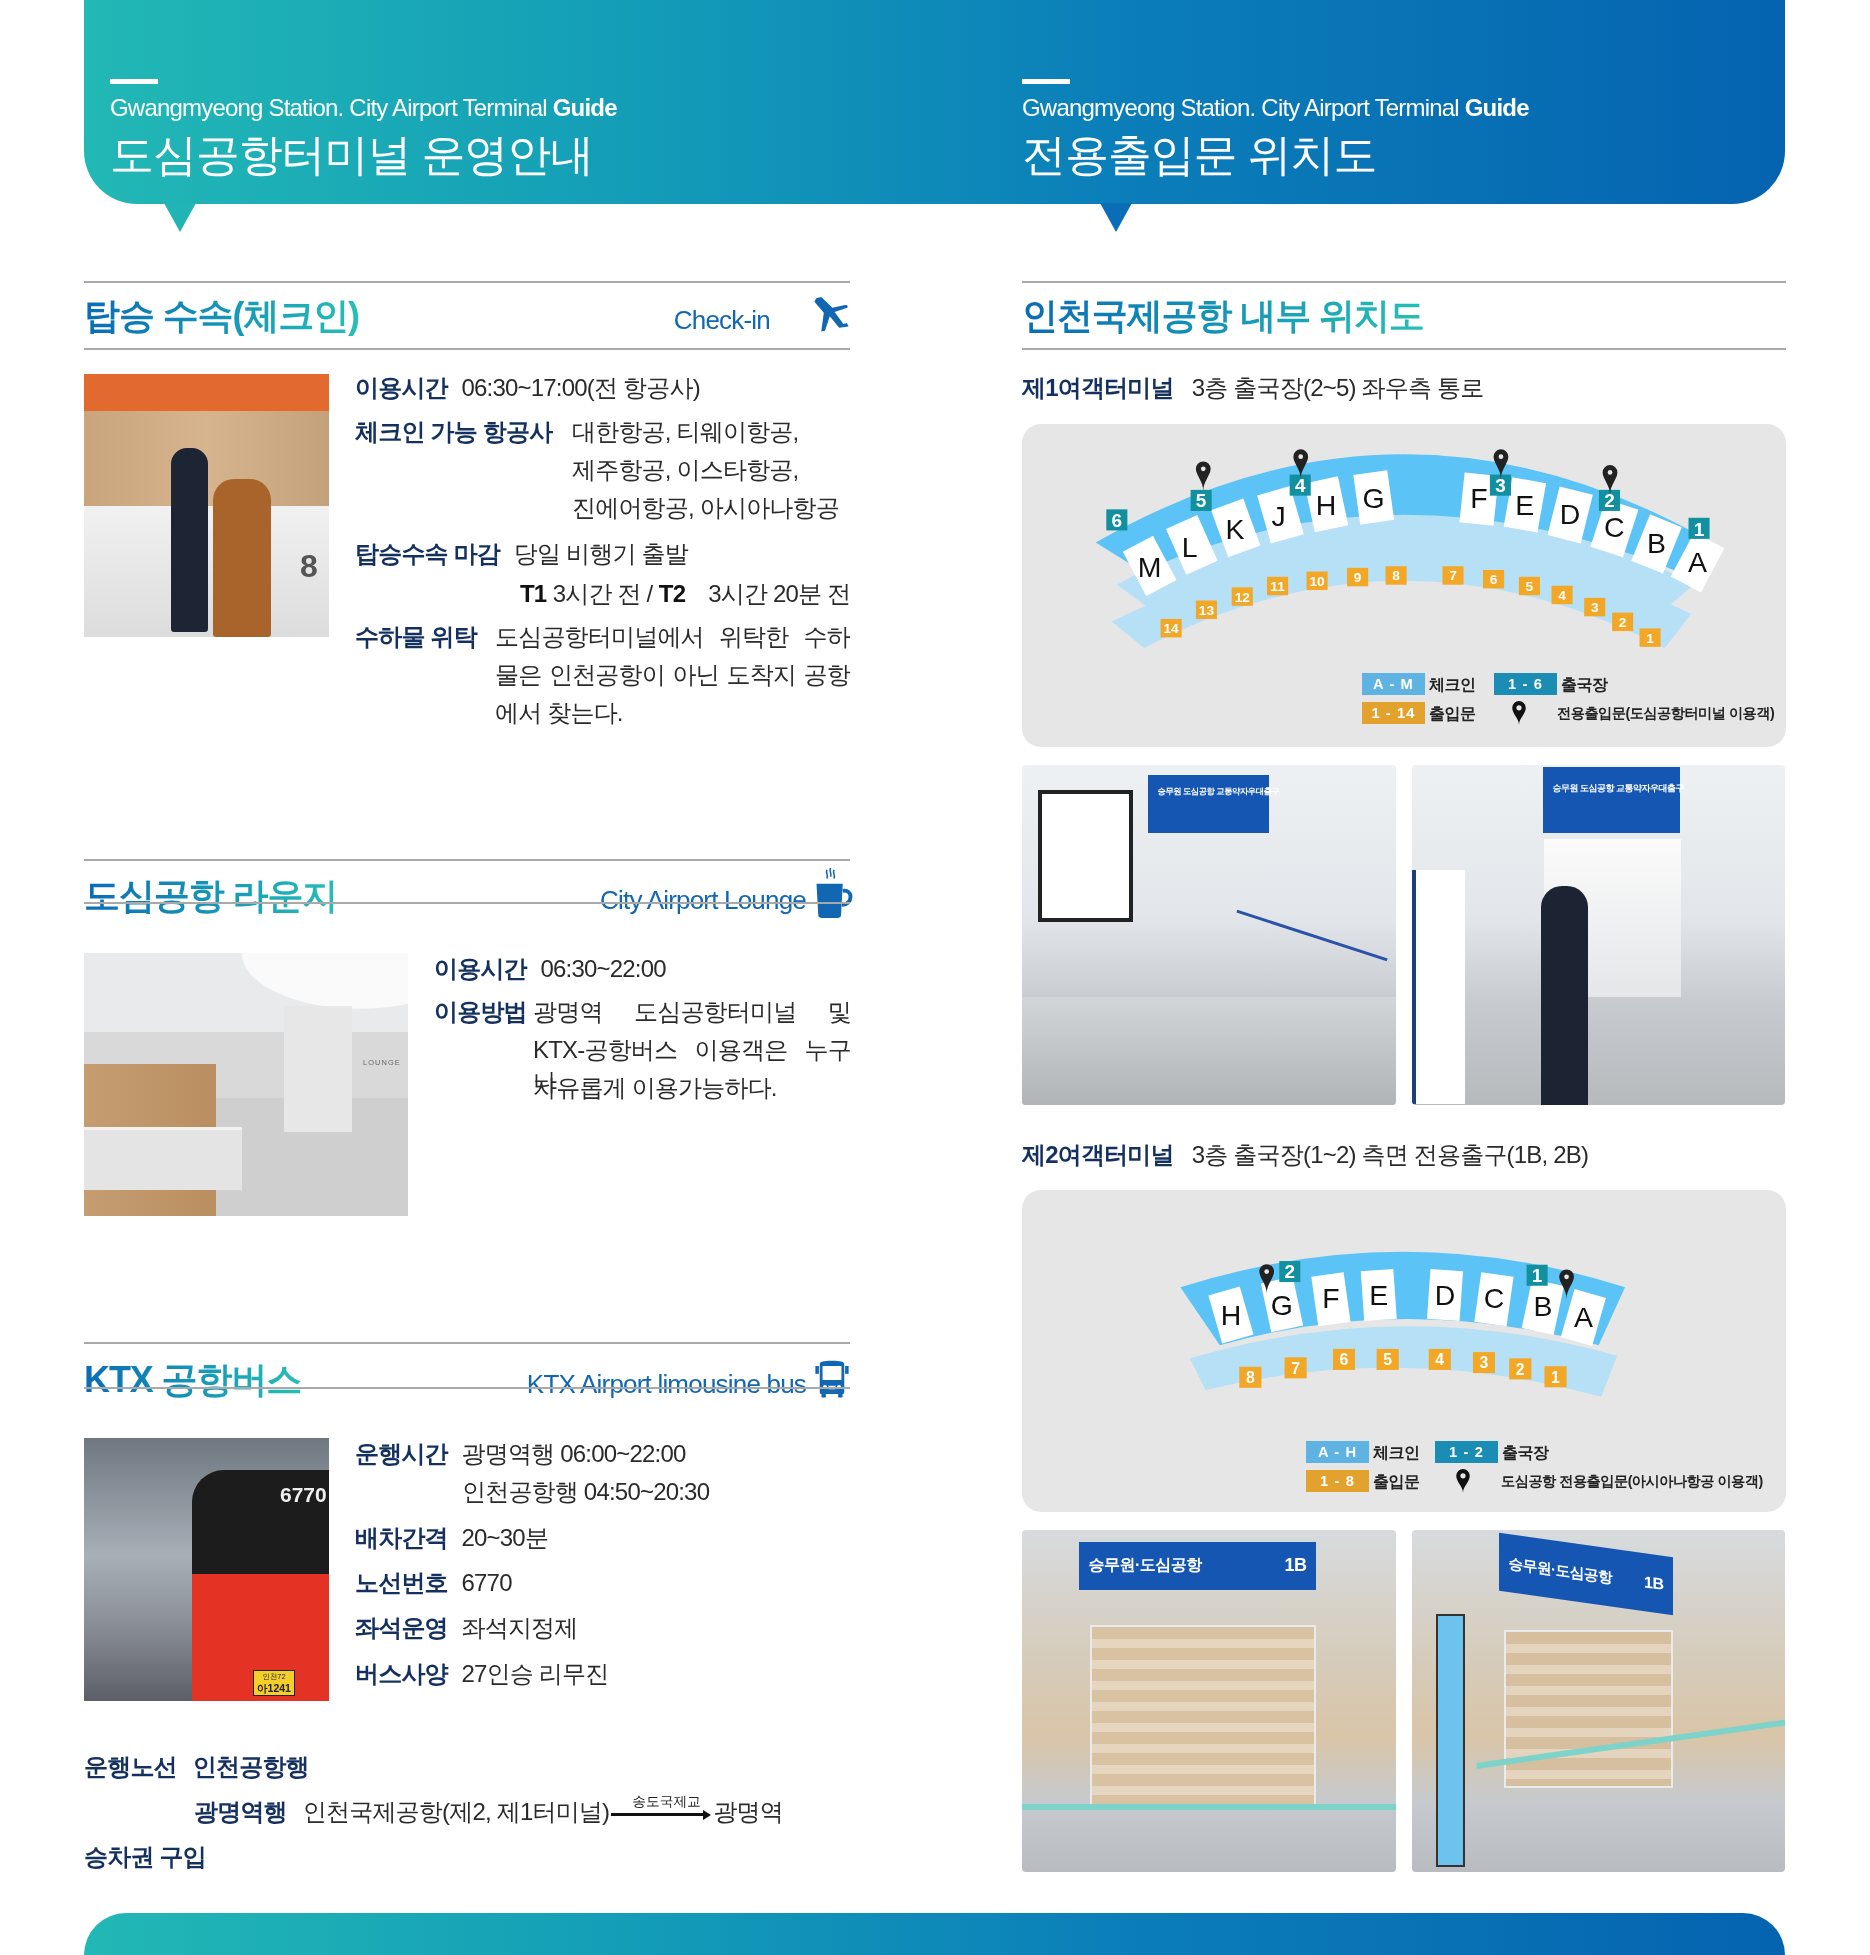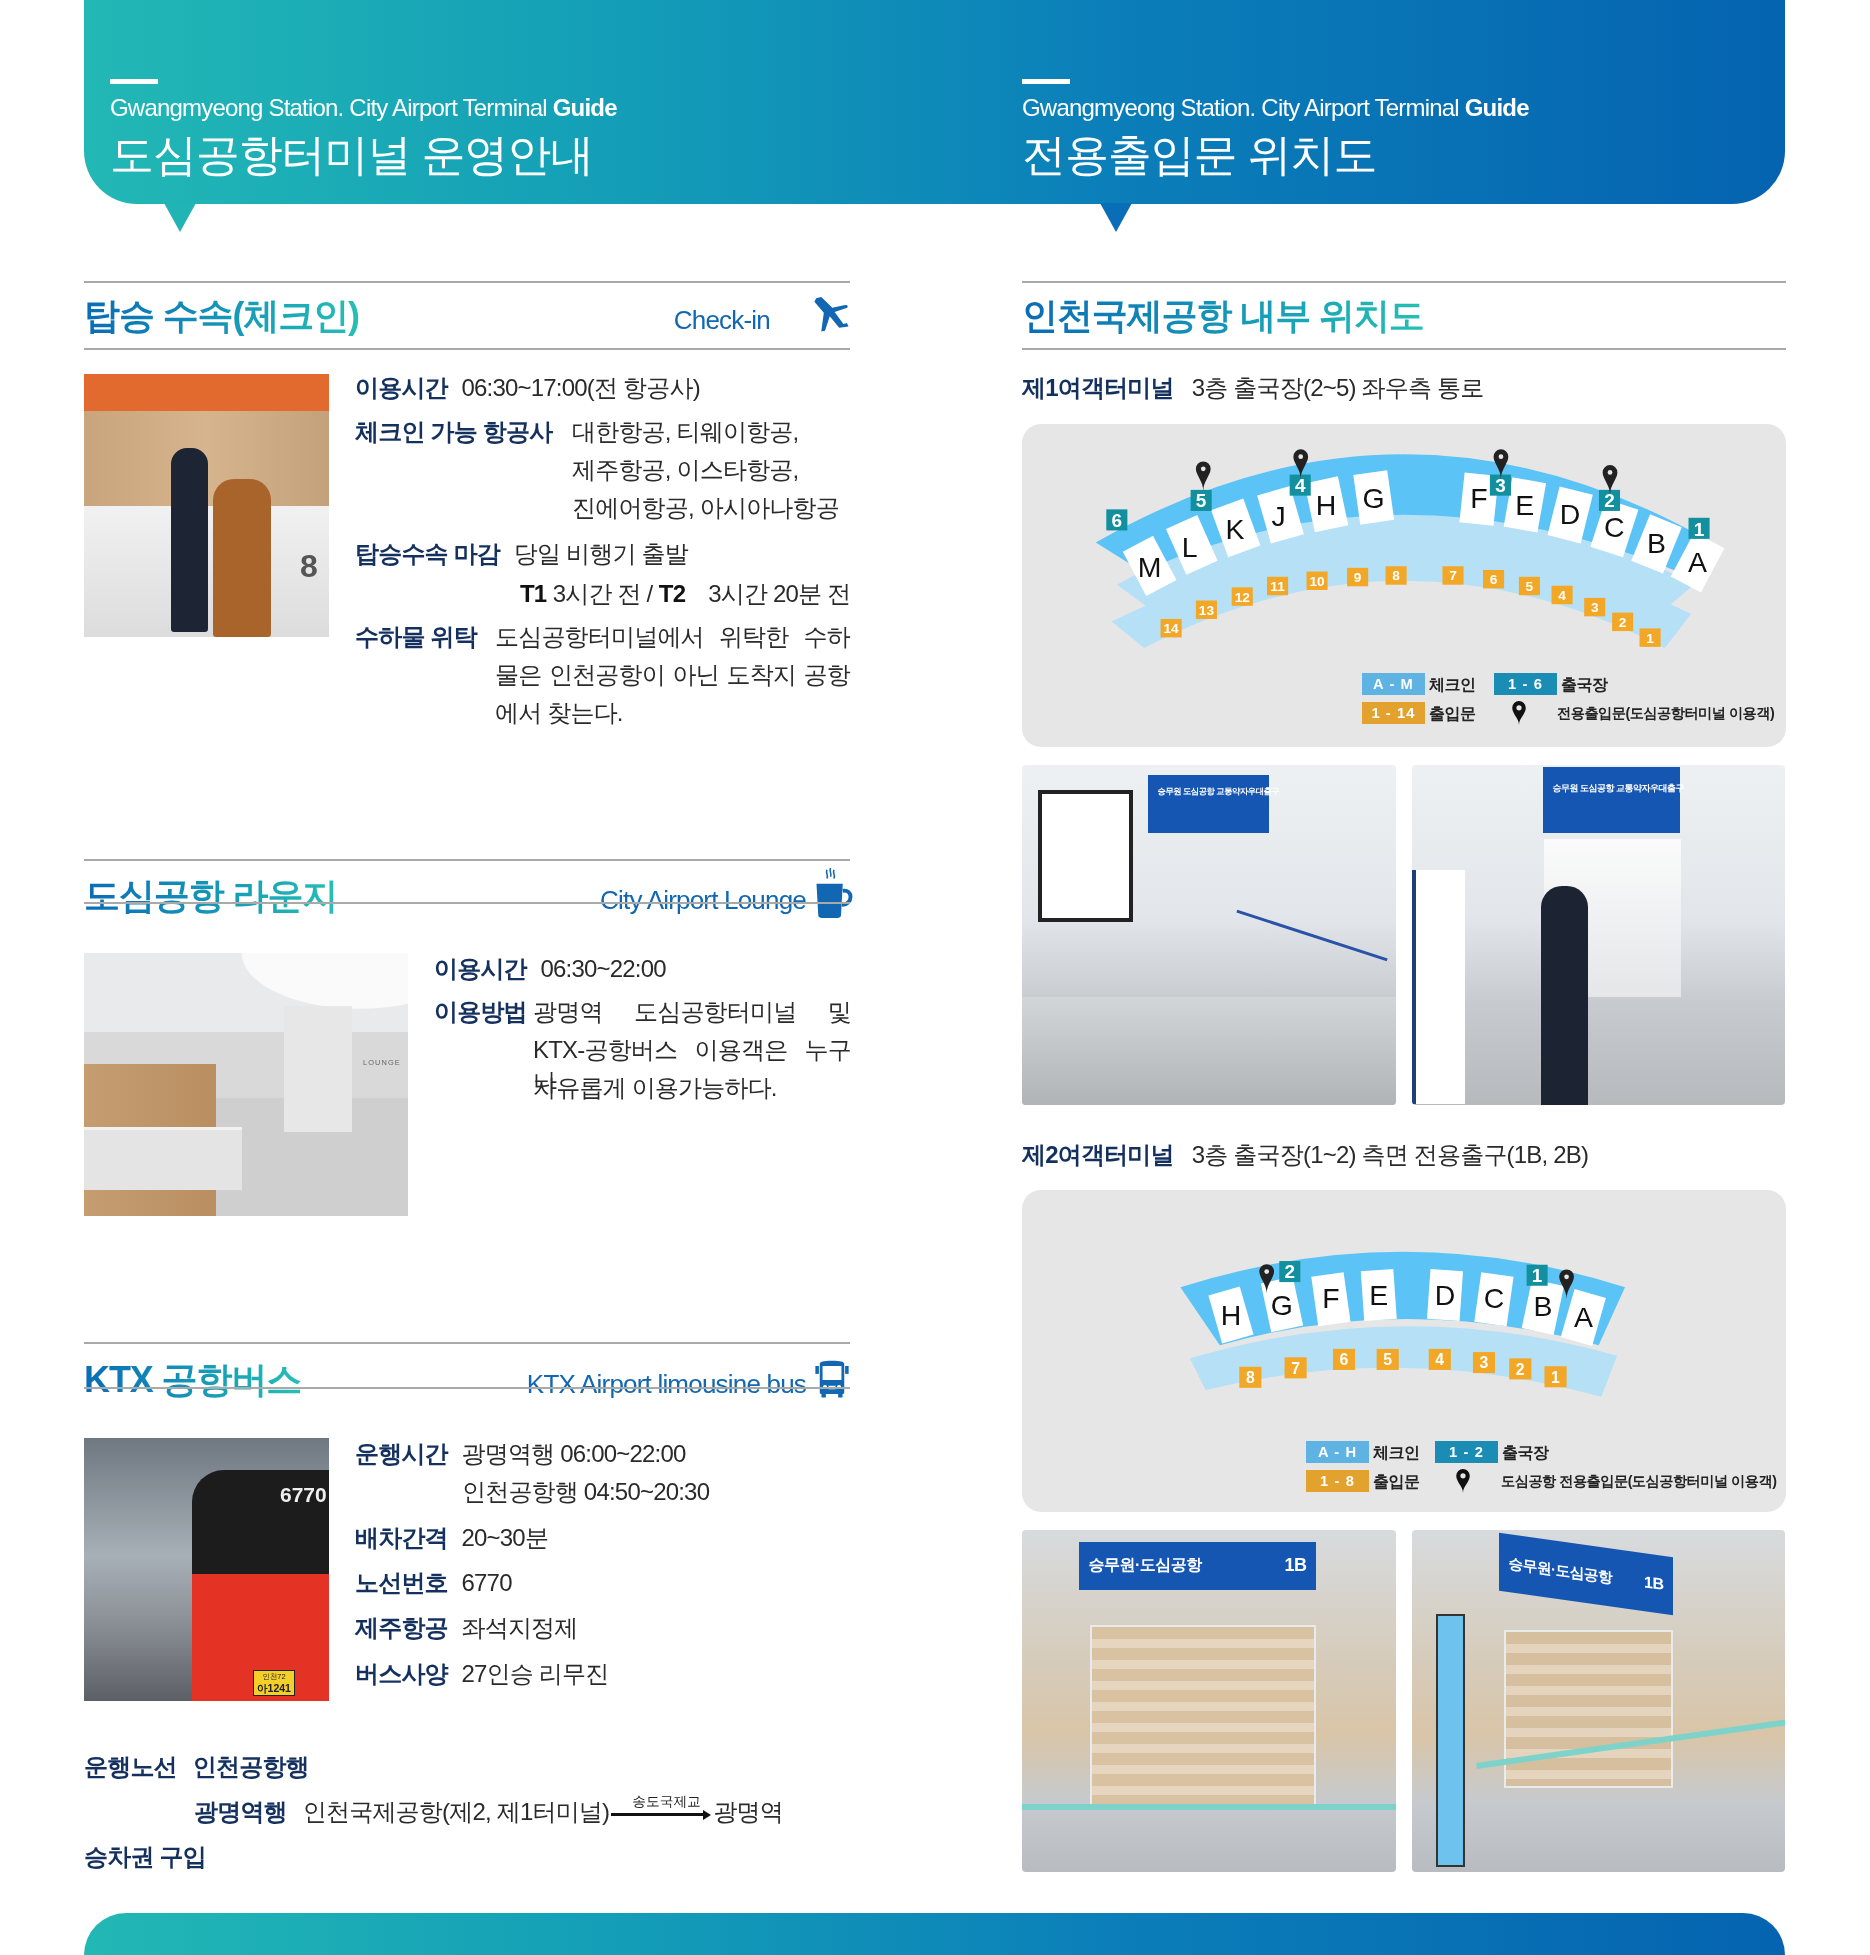--- a/index.html
+++ b/index.html
@@ -178,21 +178,21 @@
 <div class="line" style="left:462px;top:1476px">인천공항행 04:50~20:30</div>
 <div class="row" style="left:355px;top:1522px">
   <span class="lbl">배차간격</span>
   <span class="val" style="margin-left:13.7px">20~30분</span>
 </div>
 <div class="row" style="left:355px;top:1567px">
   <span class="lbl">노선번호</span>
   <span class="val" style="margin-left:13.7px">6770</span>
 </div>
 <div class="row" style="left:355px;top:1612px">
-  <span class="lbl">제주항공</span>
+  <span class="lbl">좌석운영</span>
   <span class="val" style="margin-left:13.7px">좌석지정제</span>
 </div>
 <div class="row" style="left:355px;top:1658px">
   <span class="lbl">버스사양</span>
   <span class="val" style="margin-left:13.7px">27인승 리무진</span>
 </div>
 
 <div class="row" style="left:84px;top:1751px">
   <span class="lbl">운행노선</span>
   <span class="lbl" style="margin-left:16px">인천공항행</span>
@@ -505,21 +505,21 @@
     <div class="abs legend-chip" style="left:0;top:0;width:63px;height:22px;background:#5fb3e3">A - H</div>
     <div class="abs legend-txt" style="left:67px;top:2.1px">체크인</div>
     <div class="abs legend-chip" style="left:129px;top:0;width:63px;height:22px;background:#1b8db4">1 - 2</div>
     <div class="abs legend-txt" style="left:196px;top:2.1px">출국장</div>
     <div class="abs legend-chip" style="left:0;top:29px;width:63px;height:22px;background:#e3a22d">1 - 8</div>
     <div class="abs legend-txt" style="left:67px;top:31px">출입문</div>
     <svg class="abs" style="left:149px;top:27px" width="16" height="25" viewBox="0 0 30 48">
         <path d="M2 15 a13 13 0 1 1 26 0 c0 12 -13 20 -13 33 c0 -13 -13 -21 -13 -33z" fill="#111"></path>
         <circle cx="15" cy="15" r="5" fill="#e6e6e7"></circle>
       </svg>
-    <div class="abs legend-txt" style="left:195px;top:31px;font-size:14.2px">도심공항 전용출입문(도심공항터미널 이용객)</div>
+    <div class="abs legend-txt" style="left:195px;top:31px;font-size:14.2px">도심공항 전용출입문(아시아나항공 이용객)</div>
   </div>
 </div>
 
 <div class="abs photo photo-t2a" style="left:1022px;top:1530px;width:374px;height:342px">
   <div class="abs sign" style="left:57px;top:11.6px;width:237px;height:48px;justify-content:space-between">
     <span style="font-size:16px">승무원·도심공항</span>
     <span style="font-size:18px">1B</span>
   </div>
   <div class="abs" style="left:68px;top:95px;width:226px;height:184px;background:repeating-linear-gradient(180deg,#d9c2a2 0 11.6px,#e6d6bf 11.6px 21px);border:2.1px solid #e9eaeb"></div>
   <div class="abs" style="left:0;top:274px;width:374px;height:6.3px;background:#7dd3c9"></div>

